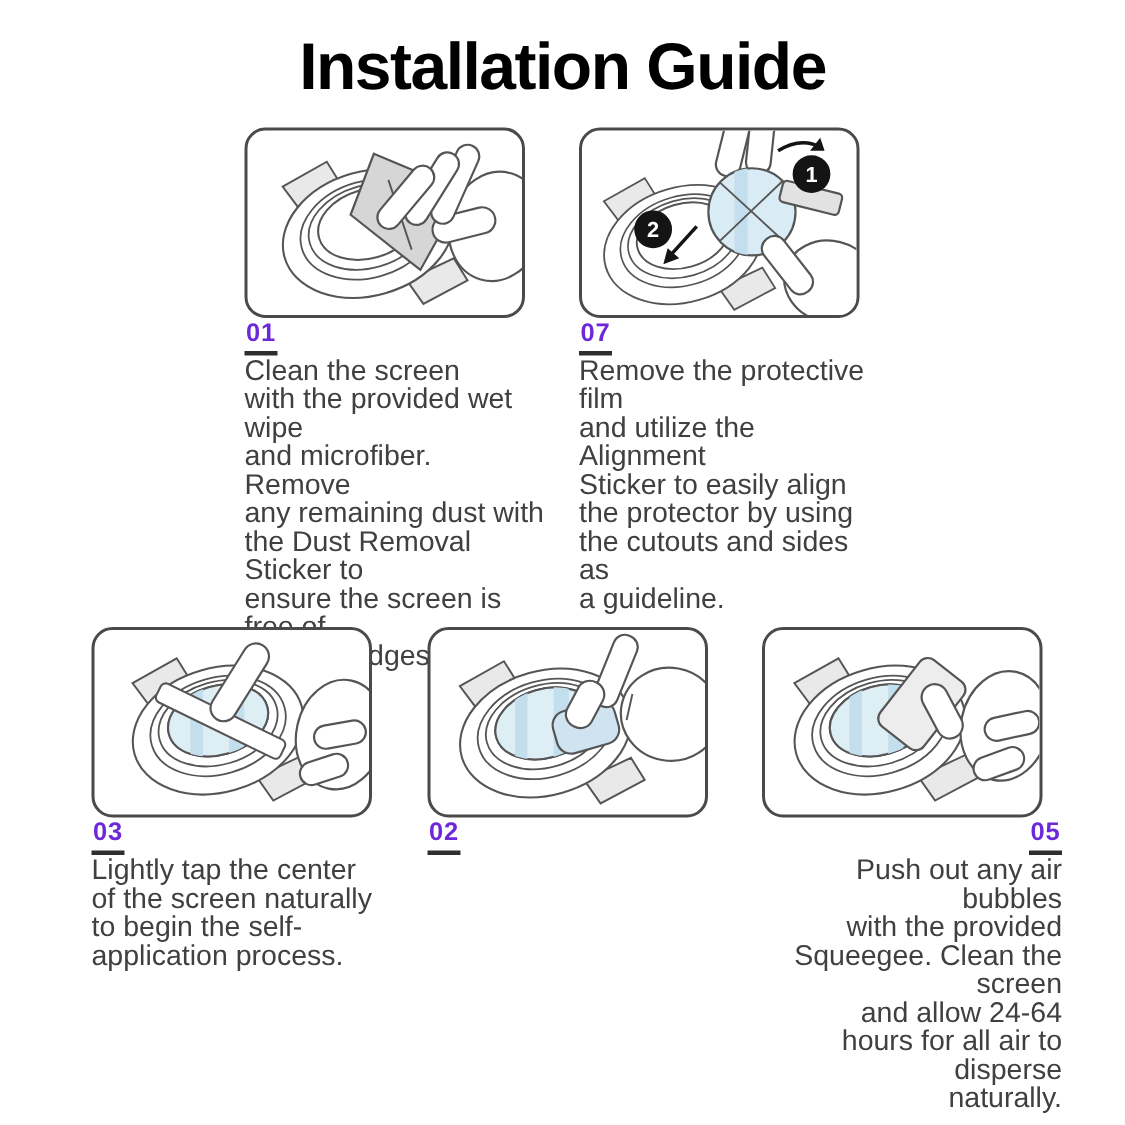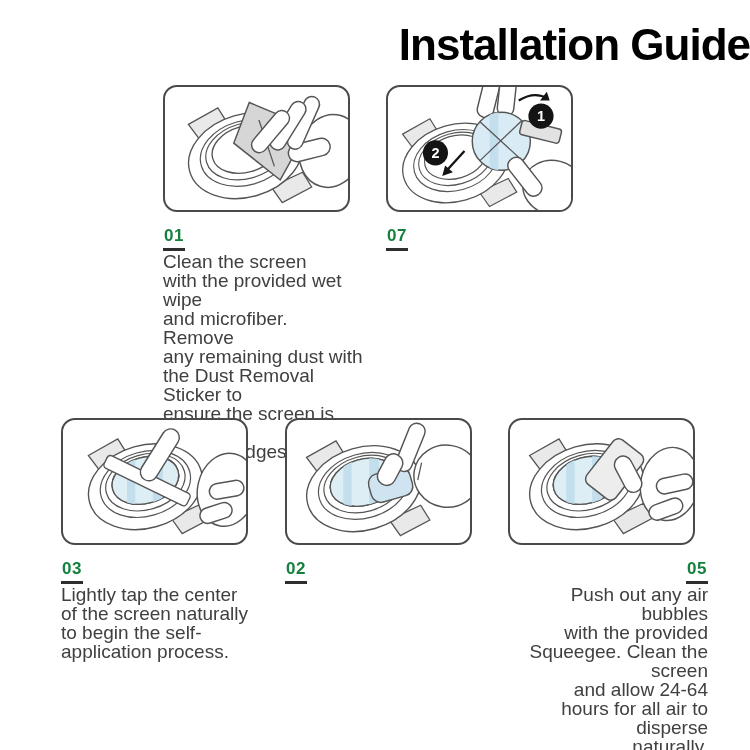--- a/index.html
+++ b/index.html
@@ -1,32 +1,32 @@
 <!DOCTYPE html>
 <html><head>
 <meta charset="utf-8">
 <style>
   html,body{margin:0;padding:0;background:#fff;}
   .page{
     position:relative;width:750px;height:750px;background:#fff;overflow:hidden;
     font-family:"Liberation Sans",sans-serif;
   }
   .title{
-    position:absolute;top:20px;left:0;width:750px;text-align:right;
+    position:absolute;top:20px;left:0;width:750px;text-align:center;
     font-size:44px;font-weight:bold;color:#000;letter-spacing:-1px;
   }
   .card{position:absolute;}
   .panel{
     width:187px;height:127px;border:2px solid #4a4a4a;border-radius:14px;
     background:#fff;box-sizing:border-box;overflow:hidden;
   }
   .panel svg{display:block;width:100%;height:100%;}
   .step-num{
-    display:inline-block;margin-top:14px;font-size:17px;font-weight:bold;
-    color:#15803d;border-bottom:3px solid #2e2e2e;padding:0 1px 2px 1px;
+    display:inline-block;font-size:17px;font-weight:bold;
+    color:#6d28d9;border-bottom:3px solid #2e2e2e;padding:0 1px 2px 1px;
     letter-spacing:0.5px;
   }
   .step-text{
     margin-top:1px;width:200px;font-size:19px;line-height:19px;
     color:#404040;white-space:pre-line;
   }
   .c0{left:163px;top:85px;width:200px;}
   .c1{left:386px;top:85px;width:200px;}
   .c2{left:61px;top:418px;width:200px;}
   .c3{left:285px;top:418px;width:200px;}
@@ -106,20 +106,26 @@
         <polygon class="ahead" points="166,14 156,14 163,5"></polygon>
         <circle class="blk" cx="157" cy="30" r="13"></circle>
         <text class="badge-txt" x="157" y="35.5" text-anchor="middle">1</text>
         <circle class="blk" cx="48" cy="68" r="13"></circle>
         <text class="badge-txt" x="48" y="73.5" text-anchor="middle">2</text>
         <path class="arrow" d="M78,66 L58,88"></path>
         <polygon class="ahead" points="55,92 58,81 66,88"></polygon>
       </svg>
     </div>
     <div class="step-num">07</div>
+    <div class="step-text">Remove the protective film
+and utilize the Alignment
+Sticker to easily align
+the protector by using
+the cutouts and sides as
+a guideline.</div>
   </div>
 
   <div class="card c2">
     <div class="panel">
       <svg viewBox="0 0 187 127">
         <defs>
             <clipPath id="clipFace3">
               <ellipse cx="78" cy="55" rx="37" ry="25" transform="rotate(-16 78 55)"></ellipse>
             </clipPath>
           </defs>

